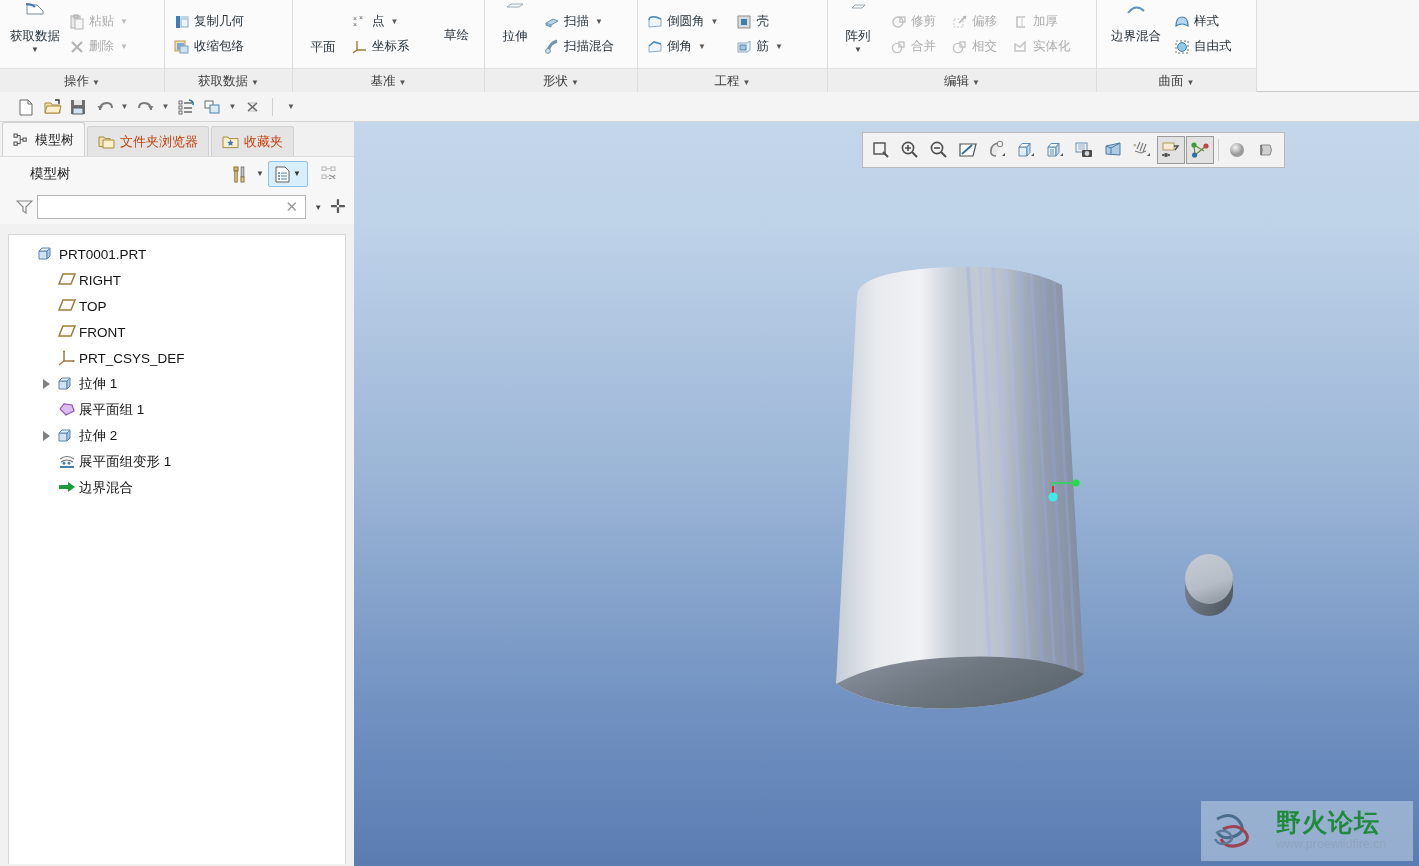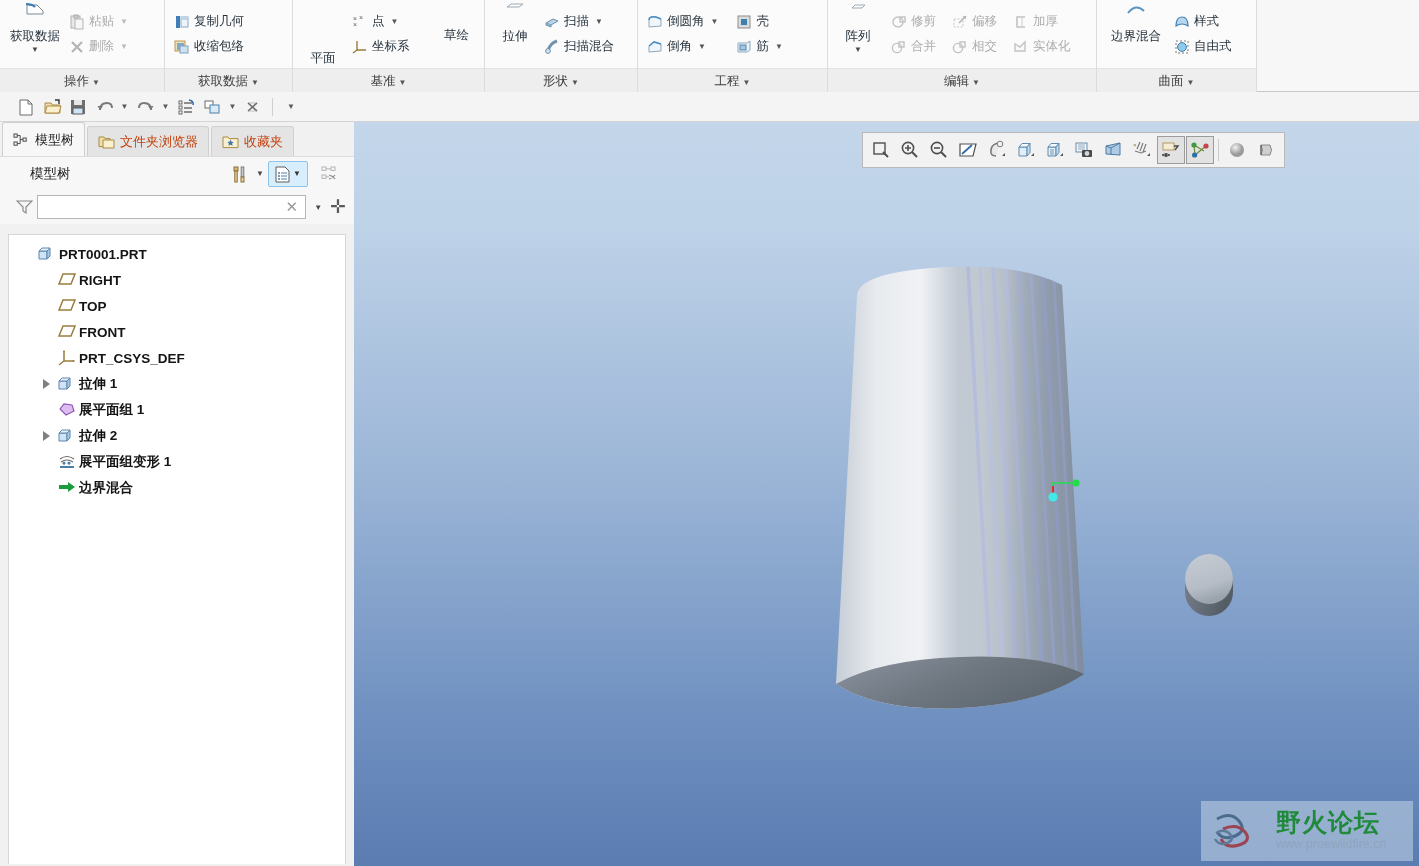--- a/index.html
+++ b/index.html
@@ -122,21 +122,21 @@
     flex: 1; border: none; outline: none; height: 20px;
     font-family: "Liberation Sans", sans-serif; font-size: 12px; background: transparent;
   }
 
   .tree-area {
     position: absolute; left: 8px; top: 112px; right: 8px; bottom: 2px;
     background: #ffffff; border: 1px solid #d6d6d6; border-bottom: none;
     overflow: hidden;
   }
   .tree-inner { padding: 6px 0 0 10px; }
-  .trow { display: flex; align-items: center; height: 26px; gap: 5px; white-space: nowrap; font-weight: bold; }
+  .trow { display: flex; align-items: center; height: 26px; gap: 5px; white-space: nowrap; }
   .tarrow { width: 14px; height: 26px; display: flex; align-items: center; justify-content: center; }
   .tarrow.empty { }
   .tlabel { font-size: 13.5px; color: #141414; }
 
   
   .viewport {
     position: absolute; left: 354px; top: 122px; width: 1065px; height: 744px;
     background: linear-gradient(180deg, #c3d6ea 0%, #bed2e8 14%, #9cb6d7 47%, #6f90c0 80%, #5a7cb1 100%);
     overflow: hidden;
   }
@@ -239,21 +239,21 @@
             </div>
           </div>
         </div>
         <div class="rgroup-footer">
           <span>获取数据</span><span class="caret">▼</span>
         </div>
       </div>
 
       <div class="rgroup" style="width:192px">
         <div class="rgroup-body">
-          <div class="bigbtn" style="justify-content:flex-end">
+          <div class="bigbtn" style="justify-content:center">
             <span class="ic ic24" style="opacity:0"></span>
             <span class="lbl">平面</span>
           </div>
           <div class="col">
             <div class="smbtn">
               <span class="ic ic16">
                 <svg width="16" height="16" viewBox="0 0 16 16">
                   <text x="1" y="7" font-size="7" fill="#5a5a5a" font-family="sans-serif">×</text>
                   <text x="7" y="6" font-size="7" fill="#5a5a5a" font-family="sans-serif">×</text>
                   <text x="1" y="13" font-size="7" fill="#5a5a5a" font-family="sans-serif">×</text>

